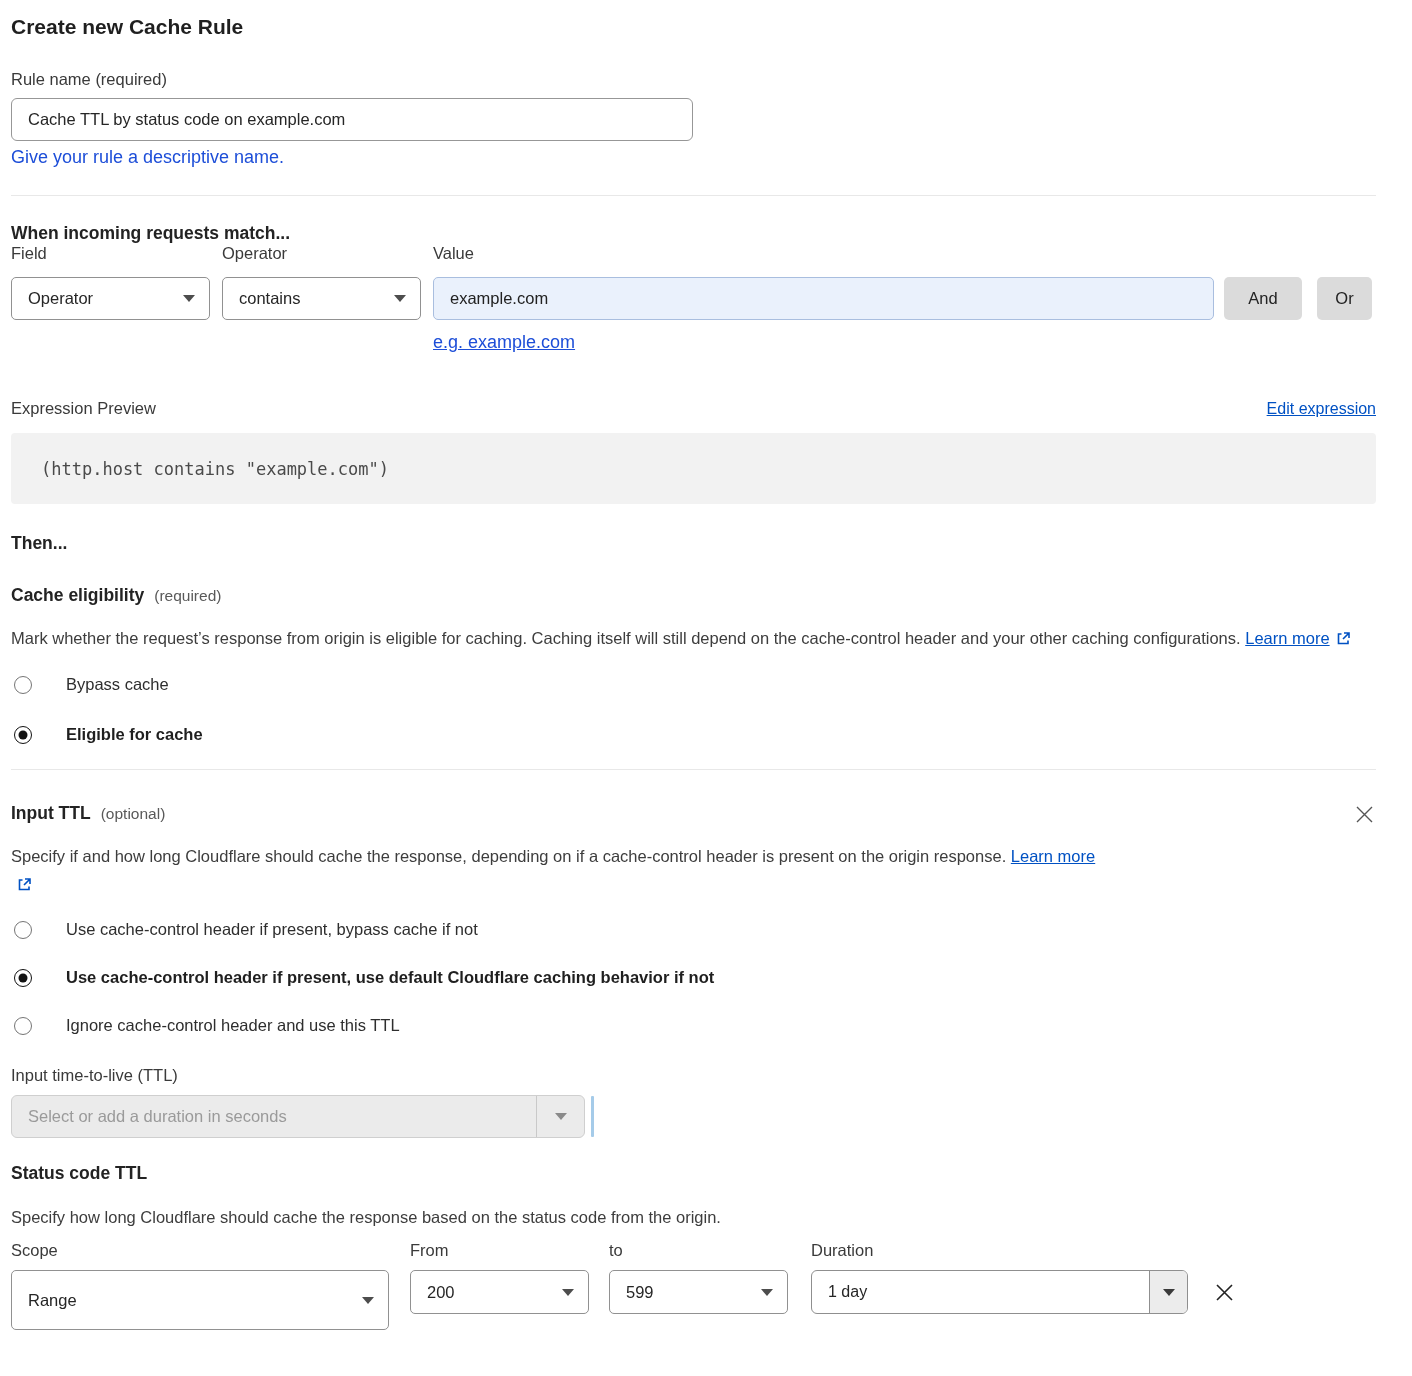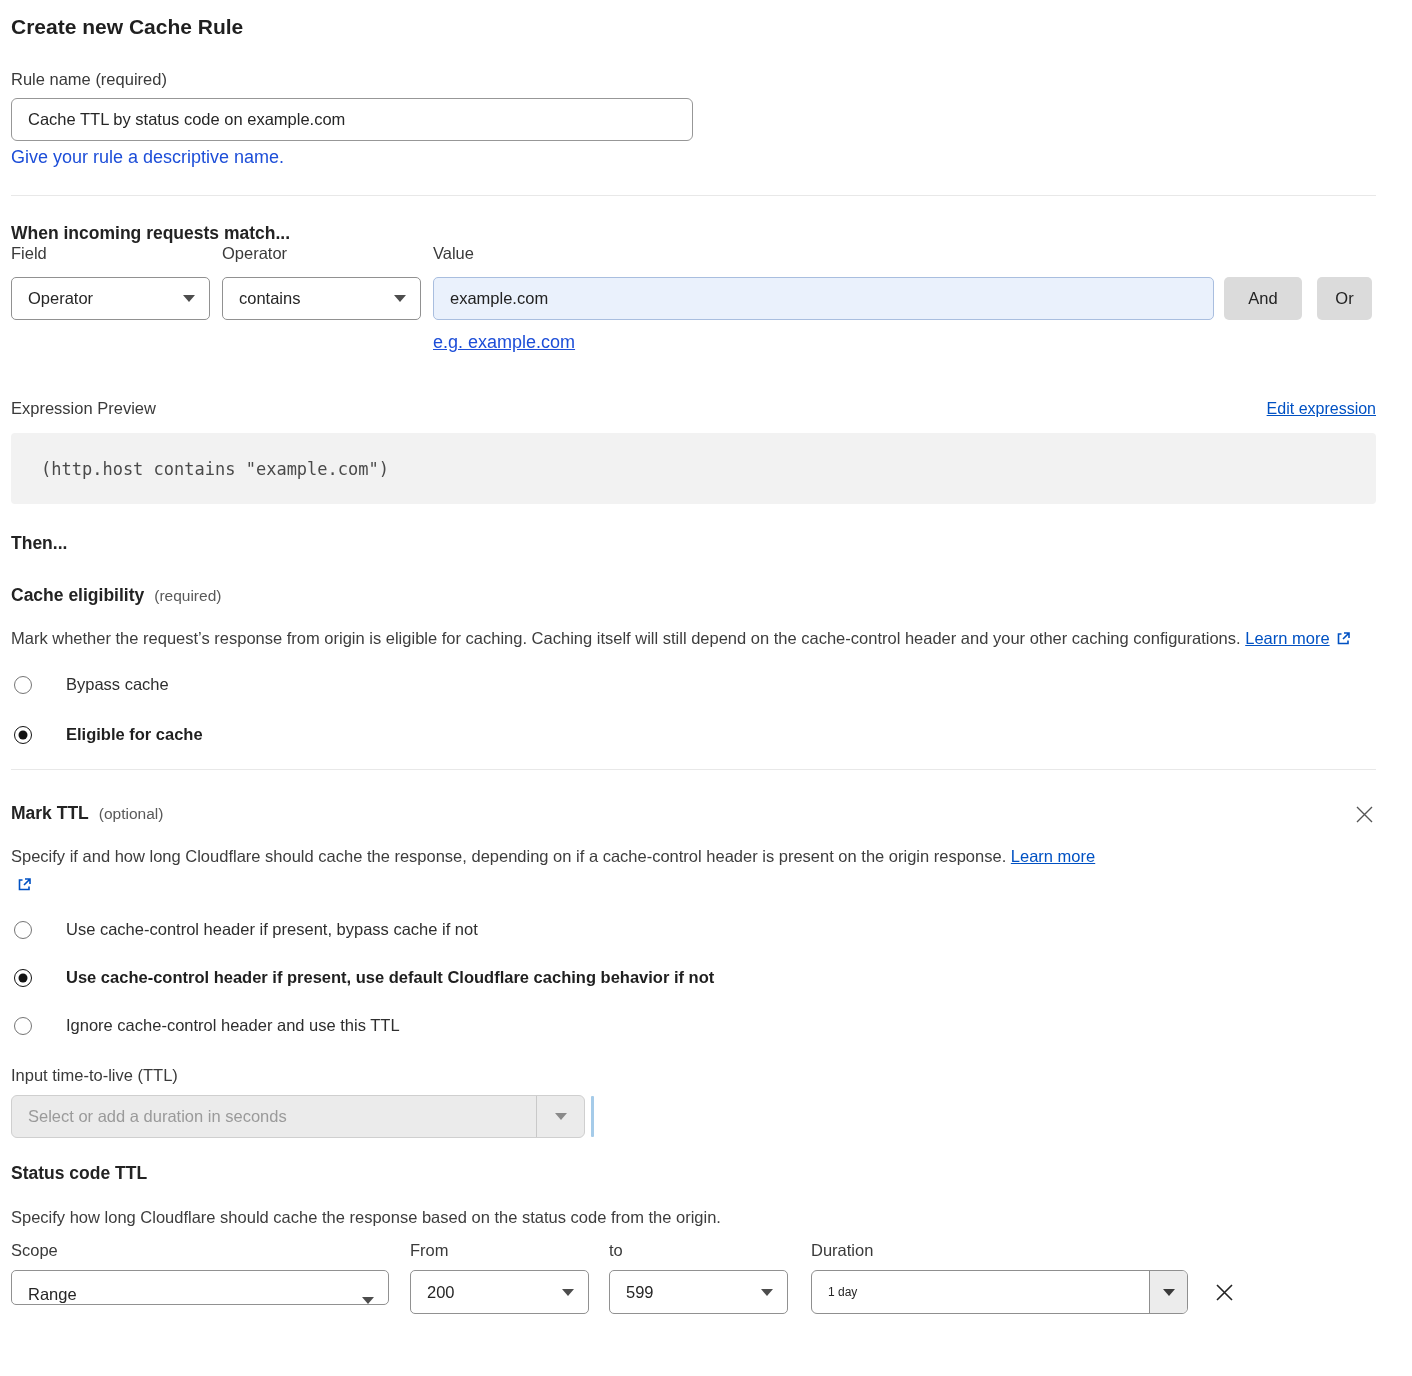--- a/index.html
+++ b/index.html
@@ -113,21 +113,21 @@
   .status-cols { display:flex; align-items:flex-start; }
   .sc-scope { width:378px; margin-right:21px; }
   .sc-from { width:179px; margin-right:20px; }
   .sc-to { width:179px; margin-right:23px; }
   .sc-duration { width:377px; margin-right:24px; }
 
   .combo {
     display:flex; height:44px; border:1px solid #8f8f8f; border-radius:6px;
     background:#fff; overflow:hidden; cursor:pointer;
   }
-  .combo .combo-text { flex:1; display:flex; align-items:center; padding:0 16px; font-size:12px; color:#262626; }
+  .combo .combo-text { flex:1; display:flex; align-items:center; padding:0 16px; font-size:16px; color:#262626; }
   .combo .combo-caret-seg {
     width:38px; border-left:1px solid #8f8f8f; background:#ececec;
     display:flex; align-items:center; justify-content:center;
   }
   .combo .caret {
     width:0; height:0;
     border-left:6px solid transparent; border-right:6px solid transparent;
     border-top:7px solid #3a3a3a;
   }
   .row-delete { margin-top:10px; }
@@ -228,21 +228,21 @@
   </div>
   <div class="radio-row m-r2">
     <span class="radio selected"></span>
     <span class="radio-label bold">Eligible for cache</span>
   </div>
 
   <hr class="divider m-div2">
 
   <div class="edge-header m-edge">
     <div class="sub-heading-row">
-      <span class="sub-heading">Mark TTL</span>
+      <span class="sub-heading">Input TTL</span>
       <span class="tag">(optional)</span>
     </div>
     <button class="icon-btn">
       <svg width="19" height="19" viewBox="0 0 19 19">
           <path d="M2 2 L17 17 M17 2 L2 17" stroke="#555" stroke-width="1.4" fill="none"></path>
         </svg>
     </button>
   </div>
 
   <p class="desc m-desc2">
@@ -283,21 +283,21 @@
   <p class="desc m-desc3">Specify how long Cloudflare should cache the response based on the status code from the origin.</p>
 
   <div class="status-cols m-sc-labels">
     <div class="sc-scope field-label">Scope</div>
     <div class="sc-from field-label">From</div>
     <div class="sc-to field-label">to</div>
     <div class="sc-duration field-label">Duration</div>
   </div>
 
   <div class="status-cols m-sc-row">
-    <div class="select sc-scope" style="height:35px;align-items:flex-end;">
+    <div class="select sc-scope" style="height:60px;">
       <span>Range</span>
       <span class="caret"></span>
     </div>
     <div class="select sc-from" style="height:44px;">
       <span>200</span>
       <span class="caret"></span>
     </div>
     <div class="select sc-to" style="height:44px;">
       <span>599</span>
       <span class="caret"></span>

